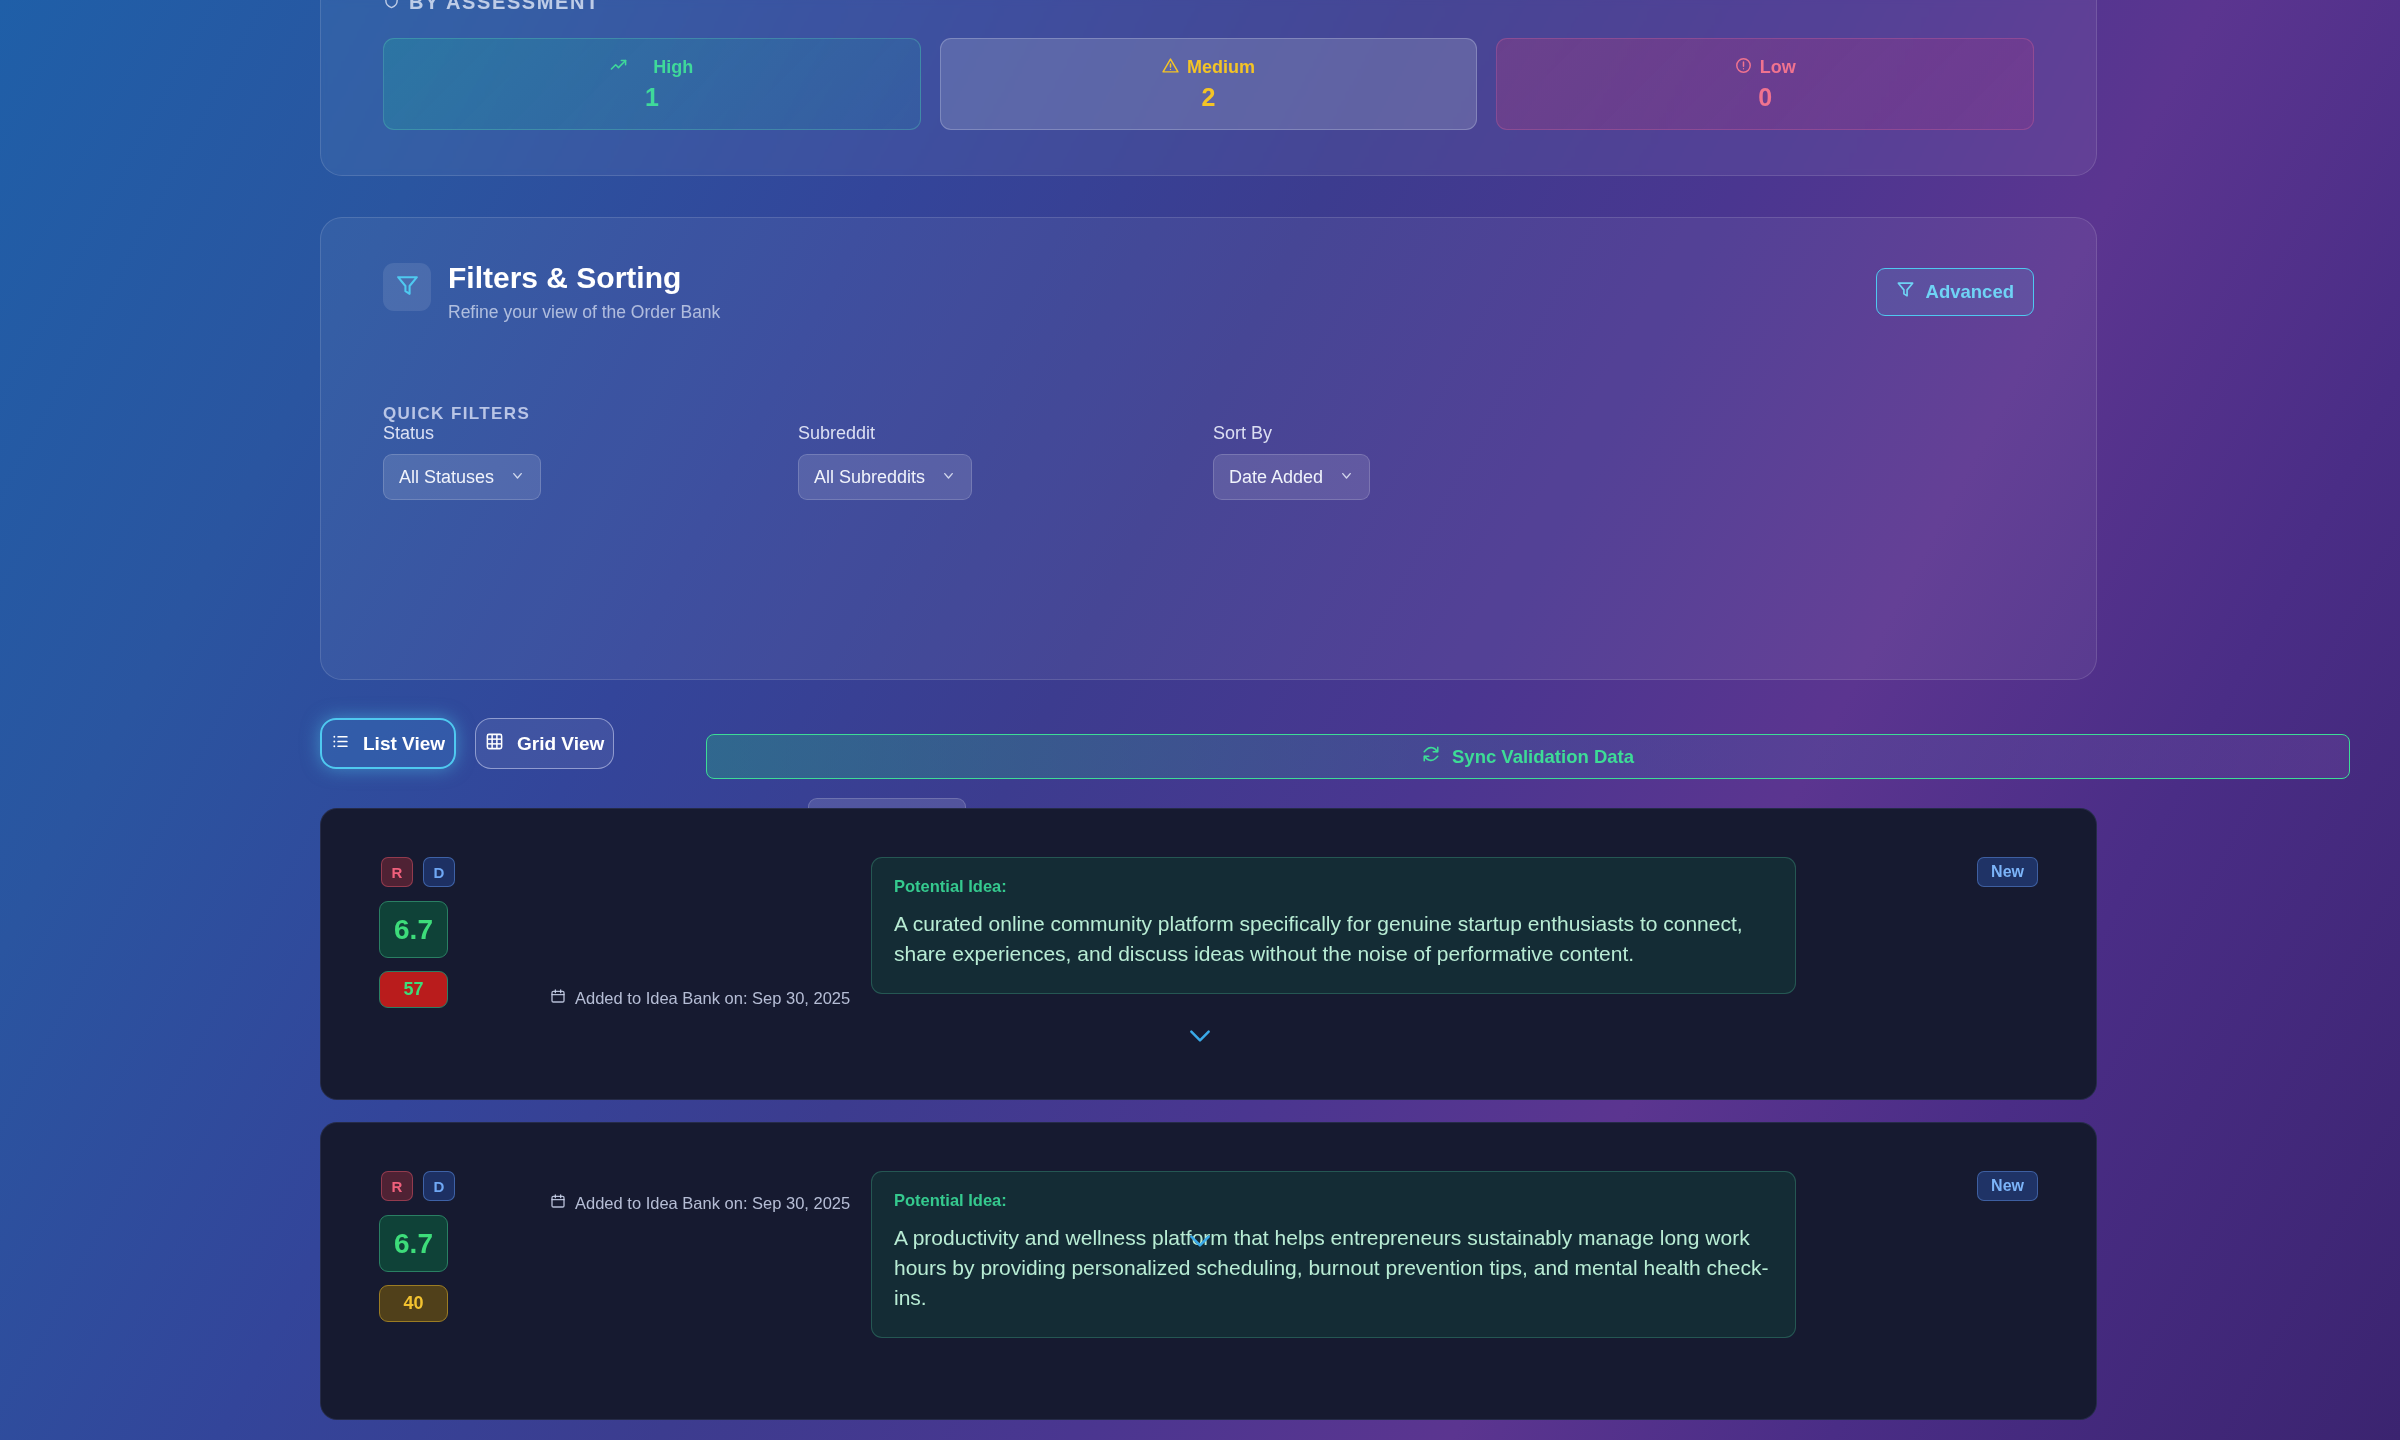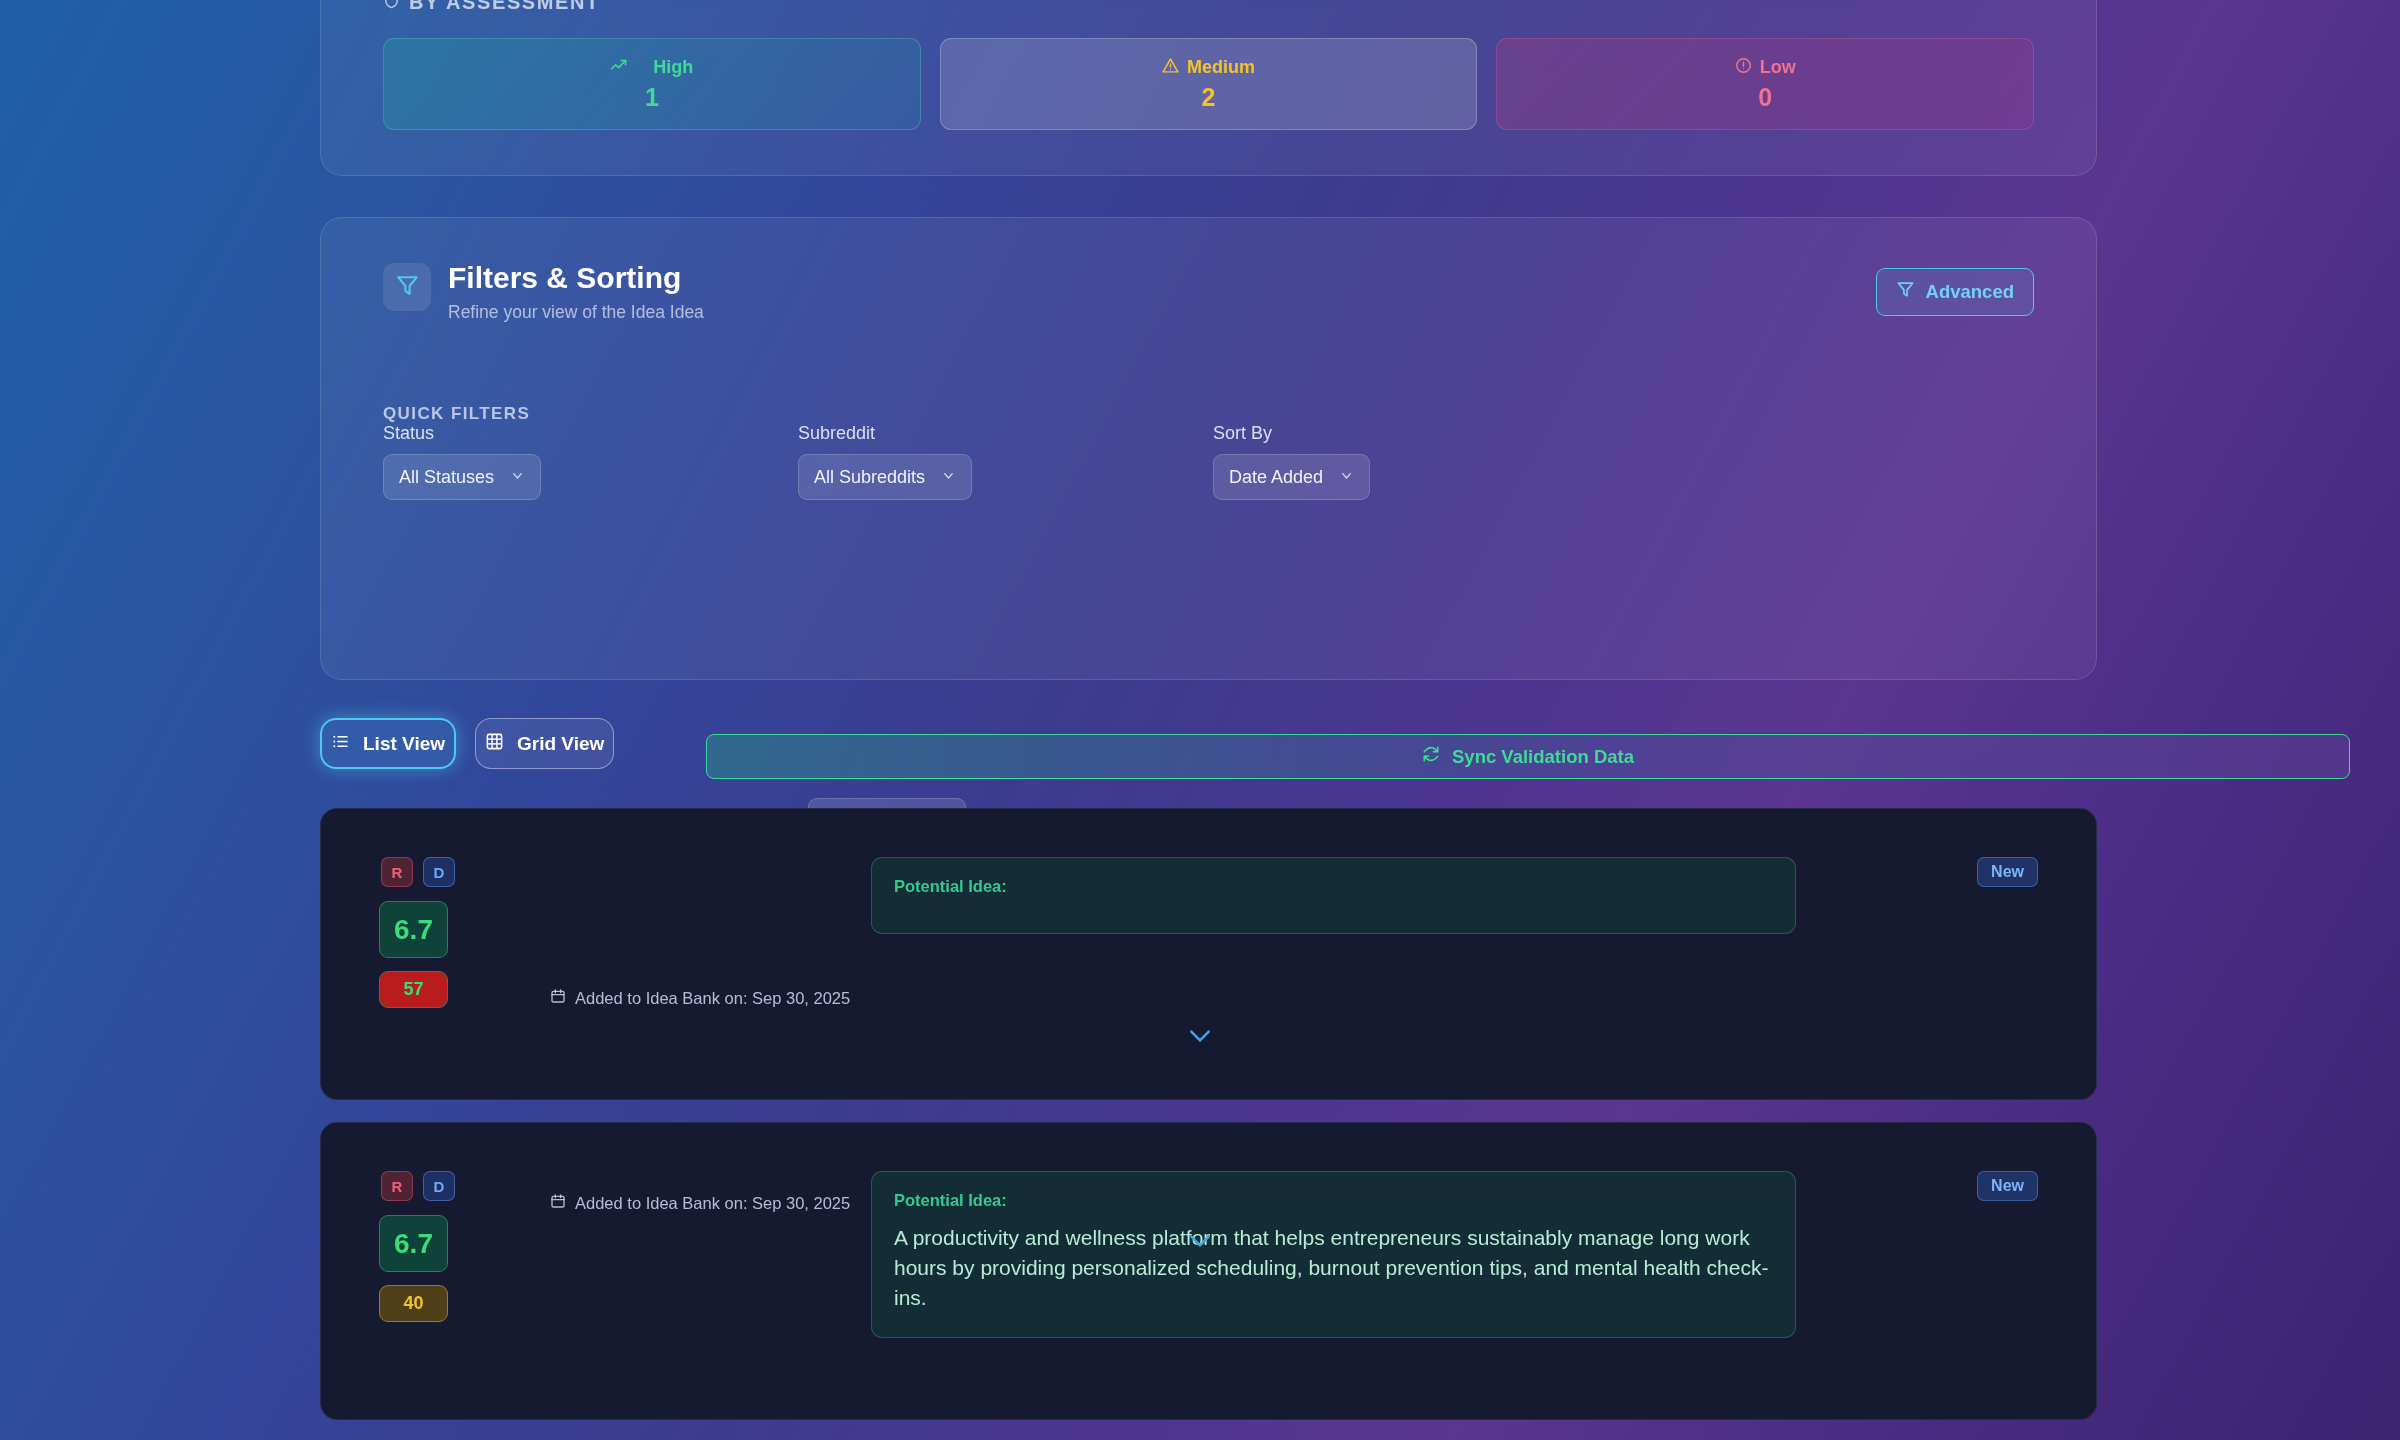--- a/index.html
+++ b/index.html
@@ -262,21 +262,21 @@
     <div class="fp-head">
       <div class="fp-icon-box">
         <span>
           <svg width="25" height="25" viewBox="0 0 24 24" fill="none" stroke="#4fc9f0" stroke-width="2" stroke-linecap="round" stroke-linejoin="round">
               <polygon points="3,4 21,4 14,12.5 14,20 10,17.5 10,12.5"></polygon>
             </svg>
         </span>
       </div>
       <div>
         <div class="fp-title">Filters &amp; Sorting</div>
-        <div class="fp-sub">Refine your view of the Idea Idea</div>
+        <div class="fp-sub">Refine your view of the Order Bank</div>
       </div>
     </div>
 
     <div class="adv-btn">
       <span>
         <svg width="19" height="19" viewBox="0 0 24 24" fill="none" stroke="#6fd3f5" stroke-width="2.1" stroke-linecap="round" stroke-linejoin="round">
             <polygon points="3,4 21,4 14,12.5 14,20 10,17.5 10,12.5"></polygon>
           </svg>
       </span>
       <span>Advanced</span>
@@ -384,20 +384,21 @@
       <div class="ic-tags">
         <div class="tag r">R</div>
         <div class="tag d">D</div>
       </div>
       <div class="score-box">6.7</div>
       <div class="count-box green">57</div>
     </div>
 
     <div class="idea-box">
       <div class="idea-label">Potential Idea:</div>
+      <div class="idea-text">A curated online community platform specifically for genuine startup enthusiasts to connect, share experiences, and discuss ideas without the noise of performative content.</div>
     </div>
 
     <div class="new-badge">New</div>
   </div>
   <div class="added-row" id="added-0">
     <span>
       <svg width="16" height="16" viewBox="0 0 24 24" fill="none" stroke="rgba(204,212,236,0.88)" stroke-width="2" stroke-linecap="round" stroke-linejoin="round">
           <rect x="3" y="5" width="18" height="16" rx="2"></rect>
           <line x1="3" y1="10" x2="21" y2="10"></line>
           <line x1="8" y1="3" x2="8" y2="7"></line>

